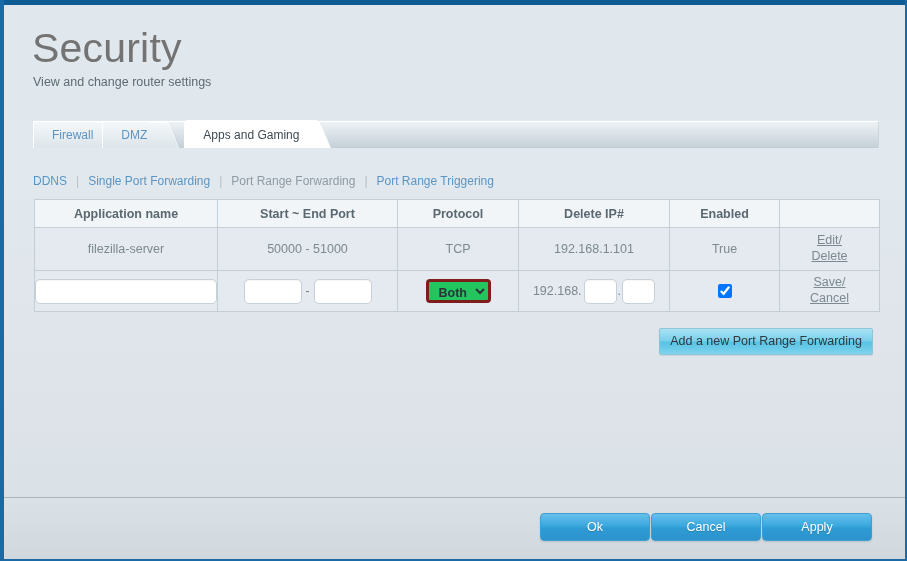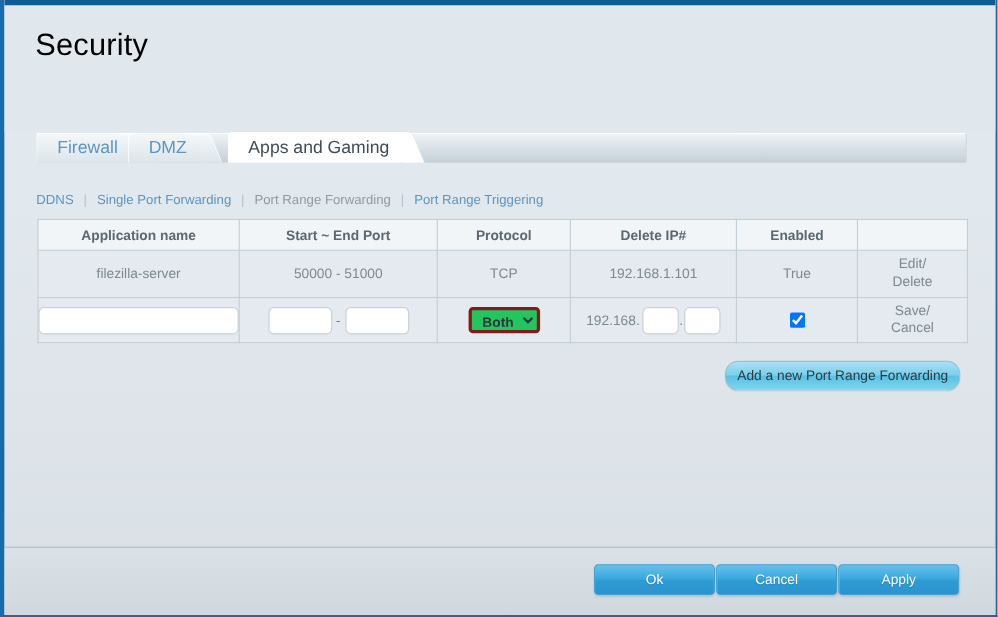--- a/index.html
+++ b/index.html
@@ -34,21 +34,21 @@
   }
   .close-btn svg { display: block; }
 
   
   .header {
     position: absolute; left: 0; top: 5px; right: 0; height: 115px;
     background: #e1e8ed;
   }
   .page-title {
     position: absolute; left: 28px; top: 20px;
-    font-size: 28px; color: #000000; font-weight: 400;
+    font-size: 41px; color: #737373; font-weight: 400;
     letter-spacing: 0.2px;
   }
   .page-subtitle {
     position: absolute; left: 29px; top: 70px;
     font-size: 12.5px; color: #5d6b75;
   }
 
   
   .tabstrip {
     position: absolute; left: 0; top: 120px; width: 907px; height: 28px;
@@ -62,21 +62,21 @@
   }
   .tabs {
     position: absolute; left: 29px; top: 1px;
     display: flex; align-items: flex-end; height: 27px;
   }
   .tab {
     position: relative;
     height: 27px;
     padding: 0 18px 0 18px;
     display: flex; align-items: center;
-    font-size: 16px;
+    font-size: 12px;
     color: #5b95c4;
     cursor: pointer;
     background: linear-gradient(180deg, #f4f7f9 0%, #e8eef2 50%, #dde5ea 100%);
     border-top: 1px solid #ffffff;
     border-left: 1px solid #ffffff;
     margin-right: -9px;
     border-top-left-radius: 4px;
     transform-origin: bottom left;
   }
   .tab::after {
@@ -140,21 +140,21 @@
   }
   .fwd-table tbody td {
     height: 42px;
     background: #e4eaef;
     color: #7d8990;
     font-weight: normal;
   }
   .fwd-table tbody tr.entry-row td { height: 43px; }
   .fwd-table tbody tr.new-row td { height: 41px; background: #e4eaef; }
 
-  .link-cell { color: #4e8cc0; line-height: 1.25; font-size: 12px; }
+  .link-cell { color: #4e8cc0; line-height: 1.25; font-size: 12px; text-decoration: underline; }
   .link-cell span { display: block; cursor: pointer; }
 
   
   .txt {
     border: 1px solid #c7d0d6;
     border-radius: 5px;
     background: #ffffff;
     height: 25px;
     font-family: "Liberation Sans", sans-serif;
     font-size: 12px;
@@ -187,21 +187,21 @@
   }
 
   
   .add-btn {
     position: absolute; right: 32px; top: 180px;
     padding: 5px 10px 6px 10px;
     font-size: 12.5px;
     color: #2e3a42;
     background: linear-gradient(180deg, #a9e2f3 0%, #79cfeb 48%, #57c2e4 52%, #7fd4ed 100%);
     border: 1px solid #8cc6d8;
-    border-radius: 12px;
+    border-radius: 2px;
     cursor: pointer;
     white-space: nowrap;
     box-shadow: 0 1px 1px rgba(0,0,0,0.08);
   }
 
   
   .divider {
     position: absolute; left: 0; right: 0; top: 349px; height: 1px;
     background: #aab6bd;
   }
@@ -234,20 +234,21 @@
   <div class="titlebar"></div>
 
   <div class="close-btn">
     <svg width="10" height="10" viewBox="0 0 10 10" aria-hidden="true">
       <path d="M1.2 1.2 L8.8 8.8 M8.8 1.2 L1.2 8.8" stroke="#ffffff" stroke-width="1.8" stroke-linecap="round"></path>
     </svg>
   </div>
 
   <div class="header">
     <div class="page-title">Security</div>
+    <div class="page-subtitle">View and change router settings</div>
   </div>
 
   <div class="tabstrip">
     <div class="tabstrip-bg"></div>
     <div class="tabs">
       <div class="tab">
         <span class="tab-label">Firewall</span>
       </div>
       <div class="tab">
         <span class="tab-label">DMZ</span>

